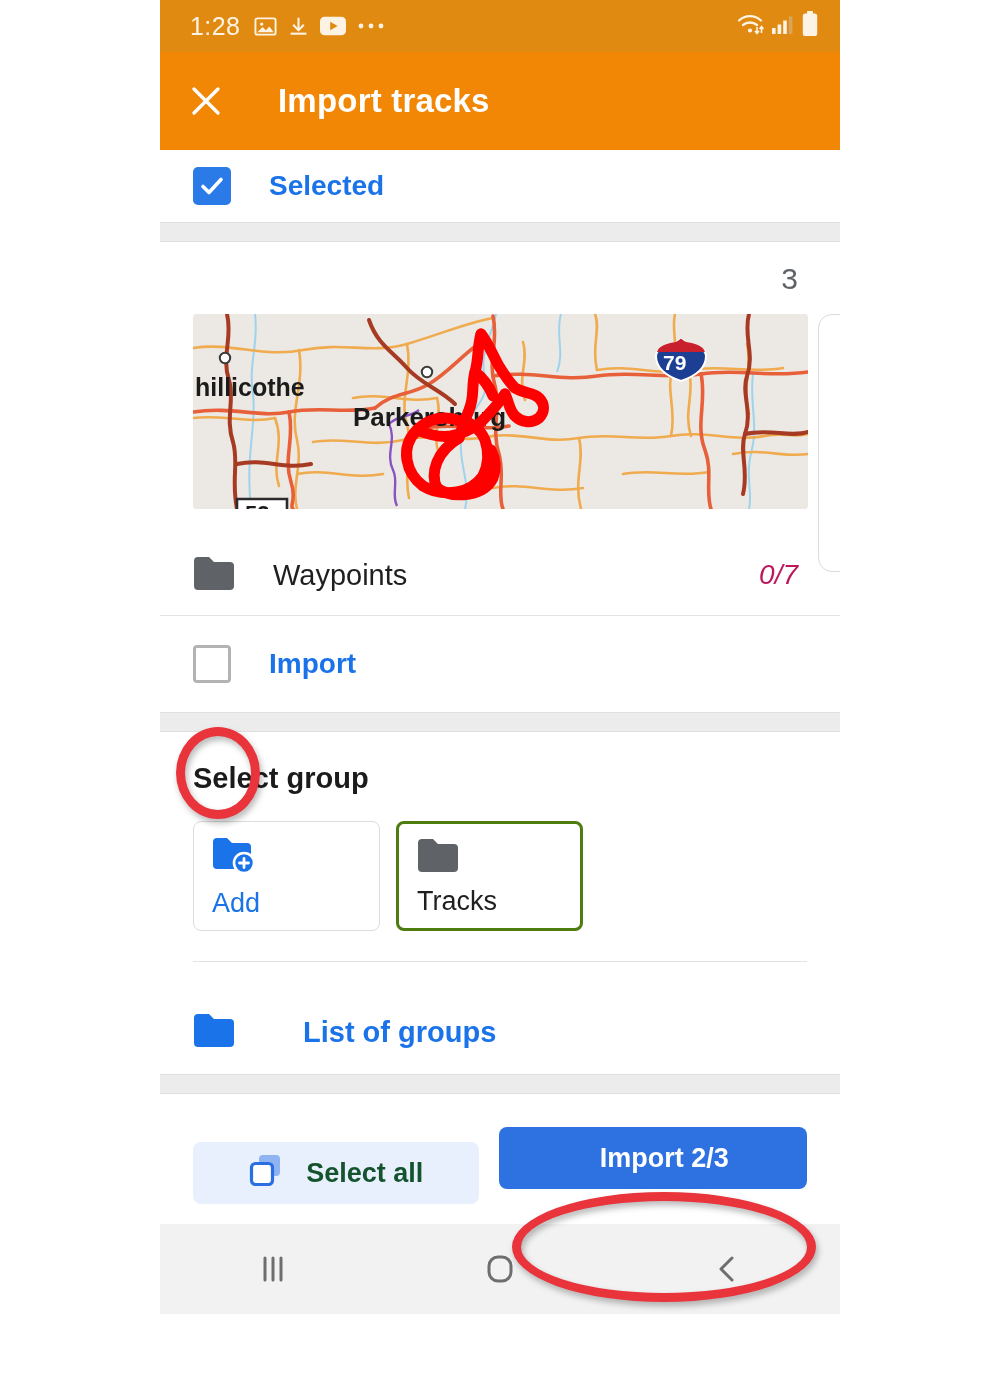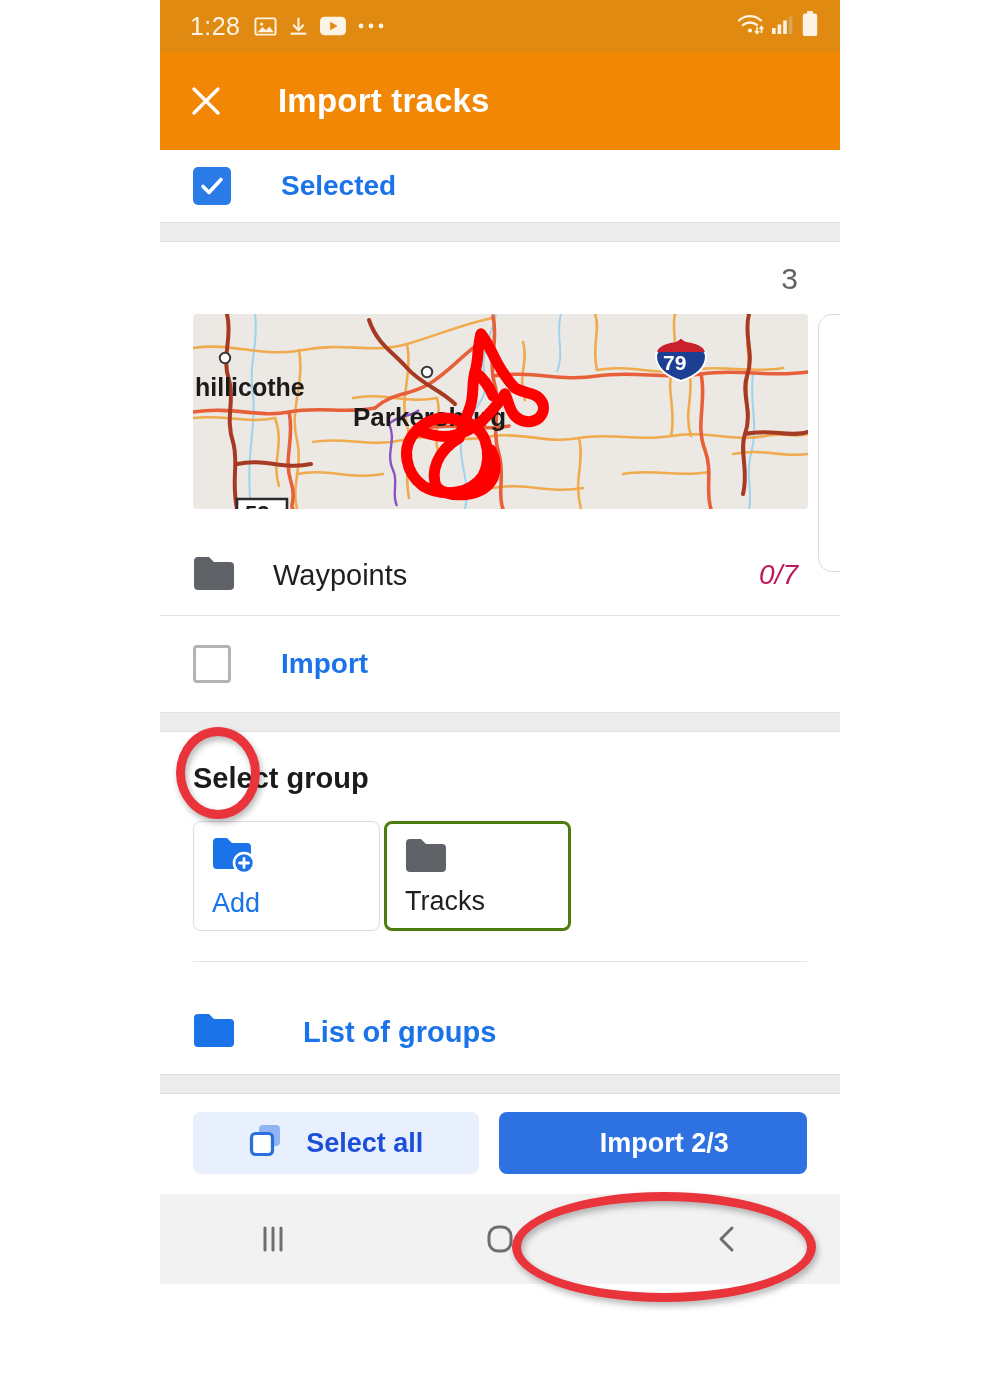--- a/index.html
+++ b/index.html
@@ -77,21 +77,20 @@
     border-bottom: 1px solid #e0e0e0;
   }
   .hairline { height: 1px; background: #e3e3e3; }
 
   .row-check {
     display: flex;
     align-items: center;
     height: 72px;
     padding-left: 33px;
     box-sizing: border-box;
-    gap: 12px;
   }
   .cb {
     width: 38px; height: 38px;
     border-radius: 5px;
     display: flex; align-items: center; justify-content: center;
     flex: none;
     cursor: pointer;
   }
   .cb.checked { background: #2a7ae8; }
   .cb.unchecked {
@@ -180,21 +179,21 @@
   }
 
   
   .group-sect { padding: 30px 0 0 33px; }
   .group-title {
     font-size: 29px;
     font-weight: bold;
     color: #1b1b1b;
     margin-bottom: 26px;
   }
-  .group-cards { display: flex; gap: 4px; }
+  .group-cards { display: flex; gap: 16px; }
   .gcard {
     width: 187px;
     height: 110px;
     border-radius: 8px;
     border: 1px solid #dcdcdc;
     background: #fff;
     padding: 14px 0 0 18px;
     box-sizing: border-box;
     cursor: pointer;
   }
@@ -240,21 +239,22 @@
     display: flex;
     align-items: center;
     justify-content: center;
     cursor: pointer;
     font-size: 27px;
     font-weight: bold;
   }
   .btn-selectall {
     flex: 1;
     background: #e8f0fd;
-    color: #1d4ed8;
+    color: #14532d;
+    margin-top: 30px;
   }
   .btn-selectall .lbl { margin-left: 22px; }
   .btn-import {
     flex: 1;
     background: #2d72e0;
     color: #ffffff;
     padding-left: 23px;
   }
 
   

